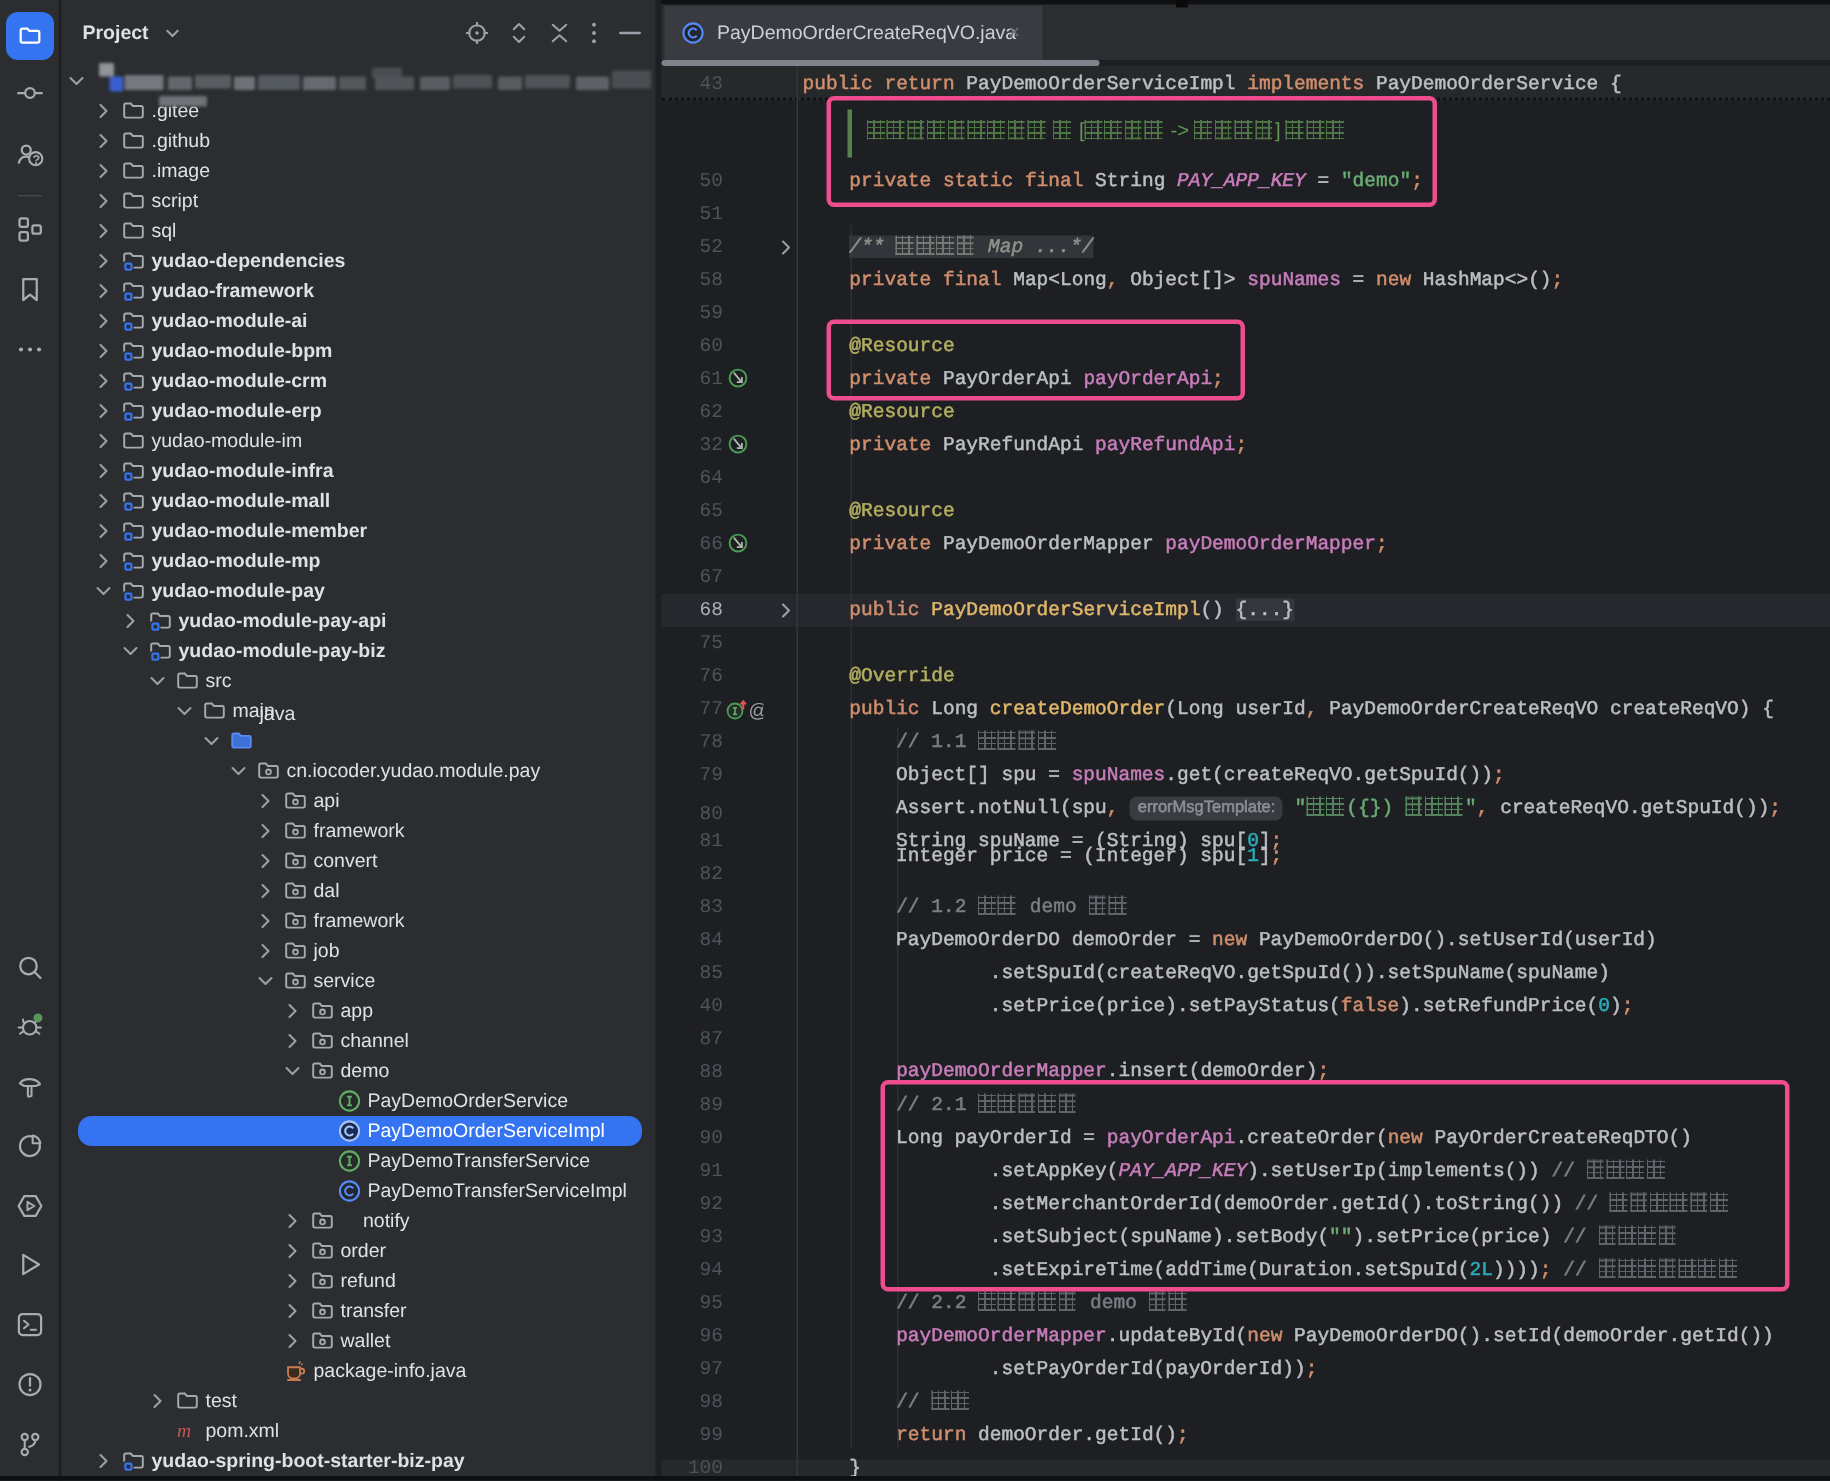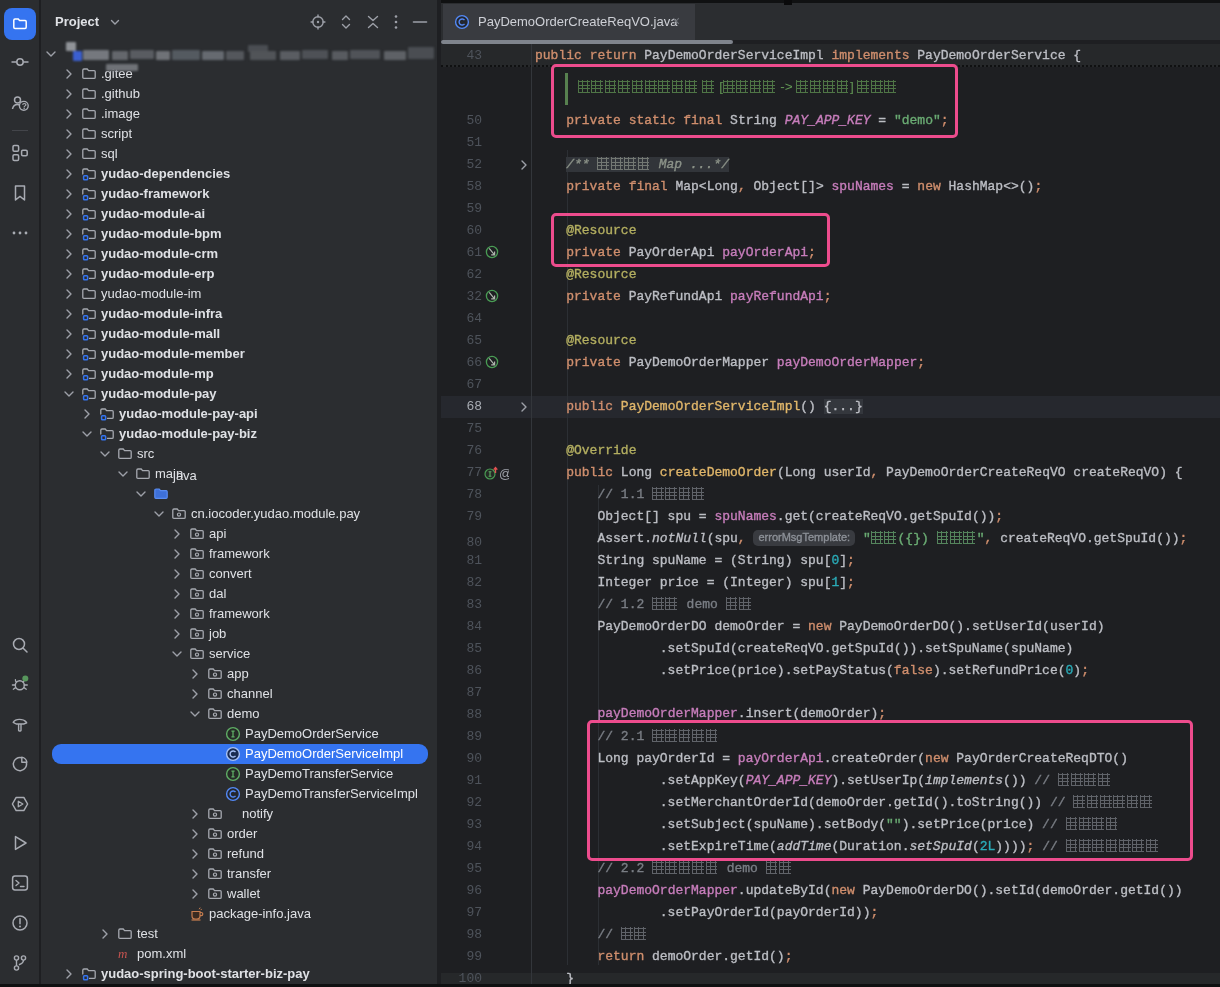--- a/index.html
+++ b/index.html
@@ -12,21 +12,21 @@
 .ln{position:absolute;left:0;width:41px;text-align:right;font:13px "Liberation Mono",monospace;line-height:22px;height:22px;color:#4E535B}
 .cd{position:absolute;left:94px;font:13px "Liberation Mono",monospace;line-height:22px;height:22px;color:#BCBEC4;white-space:pre;-webkit-text-stroke:.35px}
 .k{color:#CF8E6D}
 .c{color:#7A7E85}
 .s{color:#6AAB73}
 .n{color:#2AACB8}
 .f{color:#C77DBB}
 .fi{color:#C77DBB;font-style:italic}
 .an{color:#B3AE60}
 .m{color:#E0B66A}
-.it{font-style:italic}
+.it{}
 .fc{color:#8C9389;font-style:italic;background:#32353A}
 .fb{color:#BCBEC4;background:#34373D}
 .inlay{display:inline-block;background:#393B40;color:#8C9097;font-size:11px;font-family:"Liberation Sans",sans-serif;line-height:15px;height:16px;border-radius:5px;padding:0 5px;vertical-align:1px}
 .cj{display:inline-block;width:11.7px;height:12.5px;margin-right:1.7px;vertical-align:-1.5px;opacity:.72;background:repeating-linear-gradient(0deg,currentColor 0 1px,transparent 1px 3.7px),repeating-linear-gradient(90deg,currentColor 0 1px,transparent 1px 4.3px)}
 .pink{position:absolute;border:3.5px solid #ED4C8D;border-radius:5px}
 </style></head><body>
 <div id="root">
   <div id="tb">
     <div style="position:absolute;left:4px;top:8px;width:32px;height:32px;border-radius:8px;background:#3574F0"></div>
     <div style="position:absolute;left:12px;top:16px;width:16px;height:16px"><svg width="16" height="16" viewBox="0 0 16 16">
@@ -558,28 +558,28 @@
 <div class="cd" style="top:462px">    <span class="k">public</span> Long <span class="m">createDemoOrder</span>(Long userId<span class="k">,</span> PayDemoOrderCreateReqVO createReqVO) {</div>
 <div class="ln" style="top:484px">78</div>
 <div class="cd" style="top:484px">        <span class="c">// 1.1 <i class="cj"></i><i class="cj"></i><i class="cj"></i><i class="cj"></i></span></div>
 <div class="ln" style="top:506px">79</div>
 <div class="cd" style="top:506px">        Object[] spu = <span class="f">spuNames</span>.get(createReqVO.getSpuId())<span class="k">;</span></div>
 <div class="ln" style="top:532px">80</div>
 <div class="cd" style="top:528px">        Assert.<span class="it">notNull</span>(spu<span class="k">,</span> <span class="inlay">errorMsgTemplate:</span> <span class="s">"<i class="cj"></i><i class="cj"></i>({}) <i class="cj"></i><i class="cj"></i><i class="cj"></i>"</span><span class="k">,</span> createReqVO.getSpuId())<span class="k">;</span></div>
 <div class="ln" style="top:550px">81</div>
 <div class="cd" style="top:550px">        String spuName = (String) spu[<span class="n">0</span>]<span class="k">;</span></div>
 <div class="ln" style="top:572px">82</div>
-<div class="cd" style="top:572px">        Integer price = (Integer) spu[<span class="n">1</span>]<span class="k">;</span></div>
+<div class="cd" style="top:560px">        Integer price = (Integer) spu[<span class="n">1</span>]<span class="k">;</span></div>
 <div class="ln" style="top:594px">83</div>
 <div class="cd" style="top:594px">        <span class="c">// 1.2 <i class="cj"></i><i class="cj"></i> demo <i class="cj"></i><i class="cj"></i></span></div>
 <div class="ln" style="top:616px">84</div>
 <div class="cd" style="top:616px">        PayDemoOrderDO demoOrder = <span class="k">new</span> PayDemoOrderDO().setUserId(userId)</div>
 <div class="ln" style="top:638px">85</div>
 <div class="cd" style="top:638px">                .setSpuId(createReqVO.getSpuId()).setSpuName(spuName)</div>
-<div class="ln" style="top:660px">86</div>
+<div class="ln" style="top:660px">40</div>
 <div class="cd" style="top:660px">                .setPrice(price).setPayStatus(<span class="k">false</span>).setRefundPrice(<span class="n">0</span>)<span class="k">;</span></div>
 <div class="ln" style="top:682px">87</div>
 <div class="cd" style="top:703px">        <span class="f">payDemoOrderMapper</span>.insert(demoOrder)<span class="k">;</span></div>
 <div class="ln" style="top:704px">88</div>
 <div class="ln" style="top:726px">89</div>
 <div class="cd" style="top:726px">        <span class="c">// 2.1 <i class="cj"></i><i class="cj"></i><i class="cj"></i><i class="cj"></i><i class="cj"></i></span></div>
 <div class="ln" style="top:748px">90</div>
 <div class="cd" style="top:748px">        Long payOrderId = <span class="f">payOrderApi</span>.createOrder(<span class="k">new</span> PayOrderCreateReqDTO()</div>
 <div class="ln" style="top:770px">91</div>
 <div class="cd" style="top:770px">                .setAppKey(<span class="fi">PAY_APP_KEY</span>).setUserIp(<span class="it">implements</span>()) <span class="c">// <i class="cj"></i><i class="cj"></i><i class="cj"></i><i class="cj"></i></span></div>

